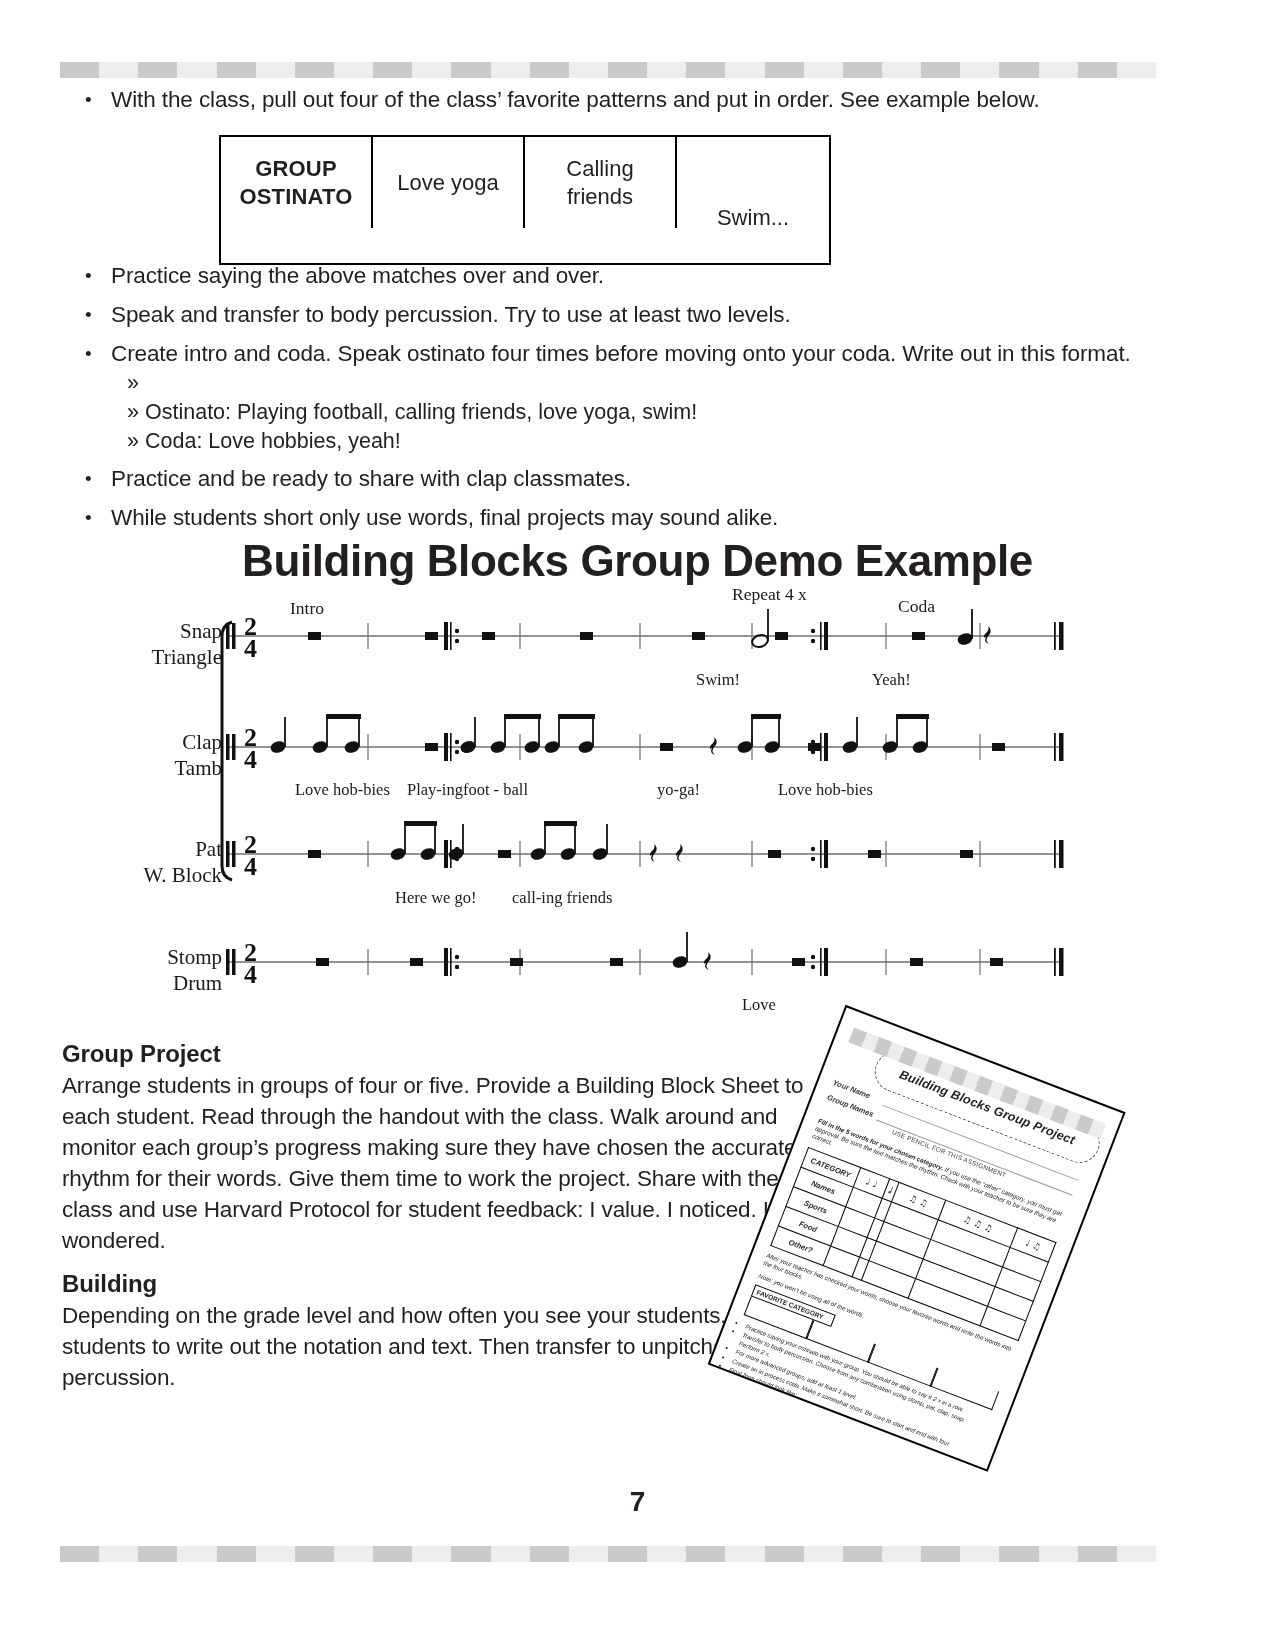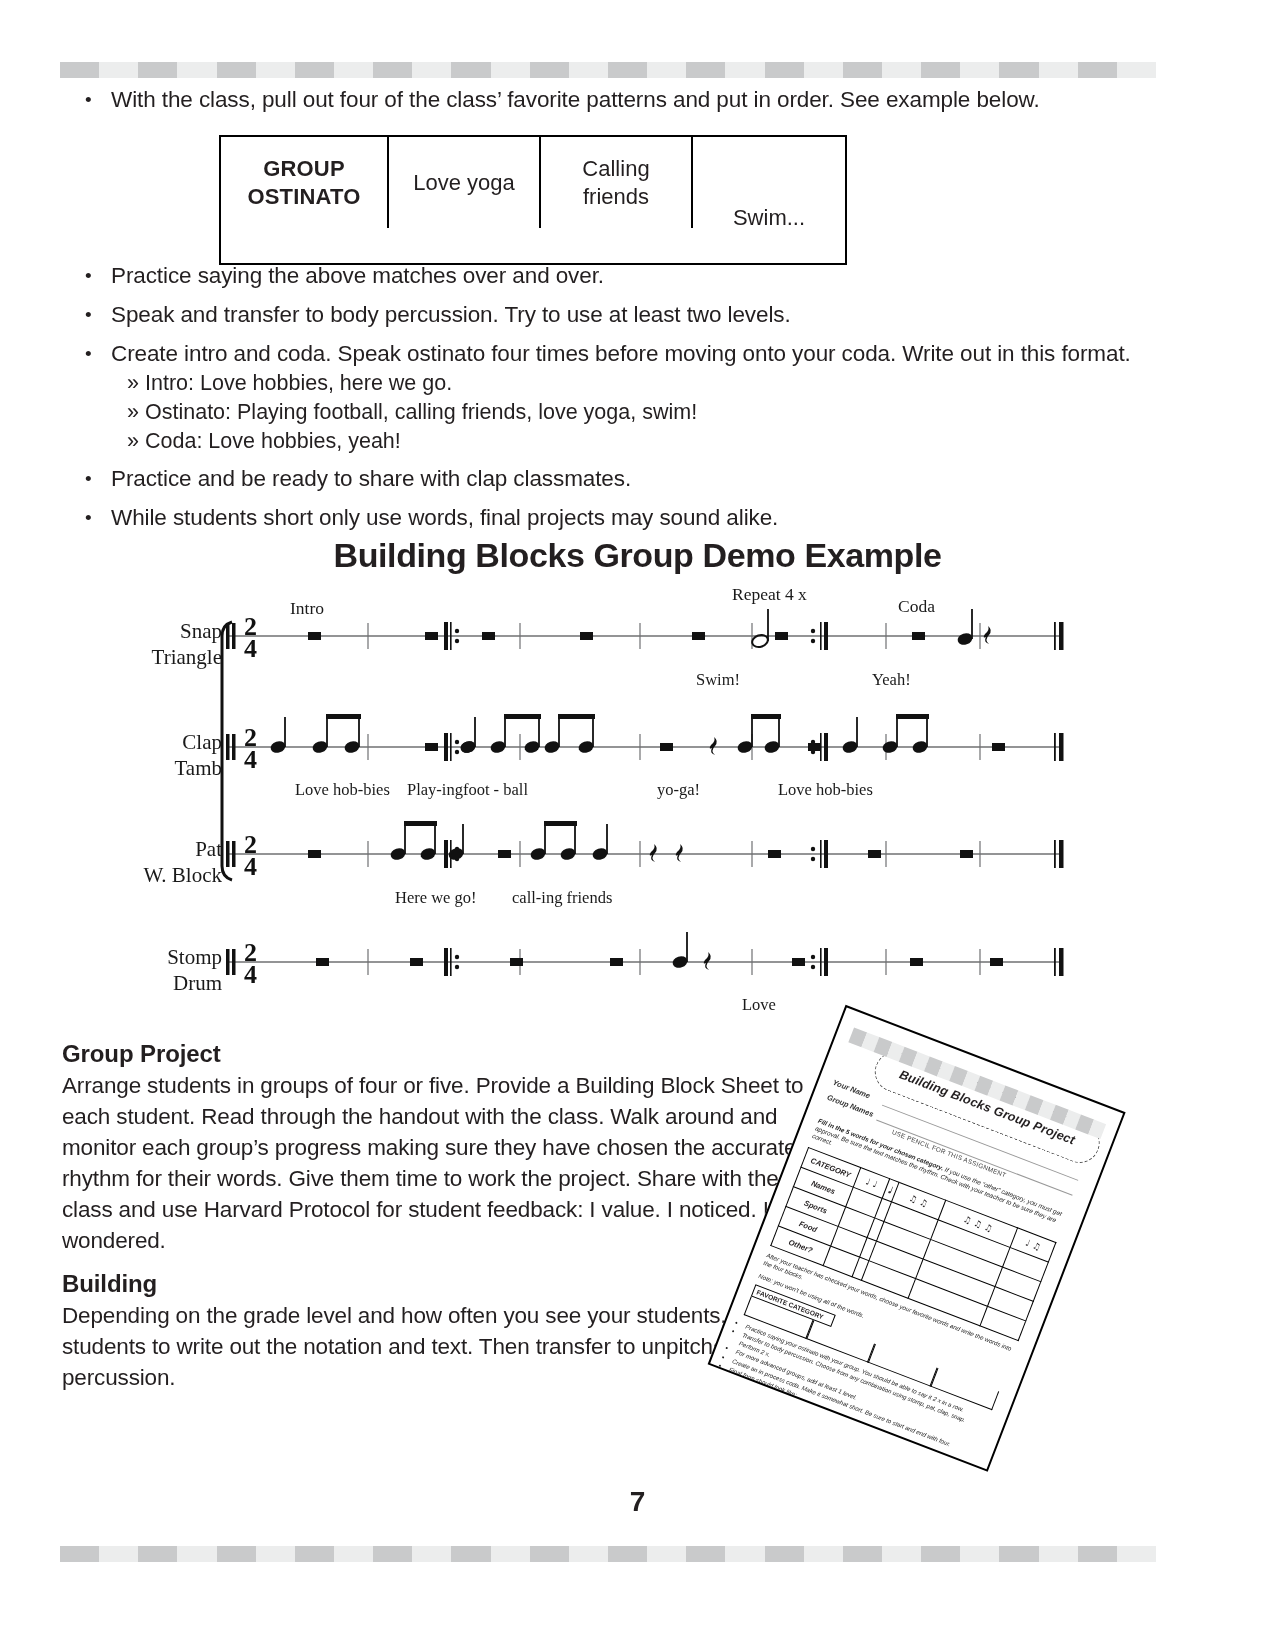--- a/index.html
+++ b/index.html
@@ -74,21 +74,21 @@
   }
   .ost-cell:last-child { border-right: none; margin-top: 35px; }
   .ost-cell.hdr { font-weight: bold; letter-spacing: 0.2px; }
 
   
   .score-title {
     position: absolute;
     left: 0; right: 0;
     top: 536px;
     text-align: center;
-    font-size: 34px;
+    font-size: 44px;
     font-weight: bold;
     letter-spacing: -0.4px;
   }
   #score {
     position: absolute;
     left: 120px;
     top: 592px;
     width: 960px;
     height: 430px;
   }
@@ -290,21 +290,21 @@
     </div>
 
   <div class="blist" style="left:85px; top:84px; width:1075px;">
     <div class="brow">
       <span class="bdot">•</span>
       <span class="btxt">With the class, pull out four of the class’ favorite patterns and put in order. See example below.</span>
     </div>
   </div>
 
   <div class="ost-table" id="ost-table">
-      <div class="ost-cell hdr" style="width: 168px;">
+      <div class="ost-cell hdr" style="width: 152px;">
         <span>GROUP<br>OSTINATO</span>
       </div>
       <div class="ost-cell" style="width: 152px;">
         <span>Love yoga</span>
       </div>
       <div class="ost-cell" style="width: 152px;">
         <span>Calling<br>friends</span>
       </div>
       <div class="ost-cell" style="width: 152px;">
         <span>Swim...</span>
@@ -319,21 +319,20 @@
     <div class="brow" style="margin-top:8px;">
       <span class="bdot">•</span>
       <span class="btxt">Speak and transfer to body percussion. Try to use at least two levels.</span>
     </div>
     <div class="brow" style="margin-top:8px;">
       <span class="bdot">•</span>
       <span class="btxt">Create intro and coda. Speak ostinato four times before moving onto your coda. Write out in this format.</span>
     </div>
     <div class="sub-row">
       <span class="schev">»</span>
-      <span>Intro: Love hobbies, here we go.</span>
     </div>
     <div class="sub-row">
       <span class="schev">»</span>
       <span>Ostinato: Playing football, calling friends, love yoga, swim!</span>
     </div>
     <div class="sub-row">
       <span class="schev">»</span>
       <span>Coda: Love hobbies, yeah!</span>
     </div>
     <div class="brow" style="margin-top:7px;">

